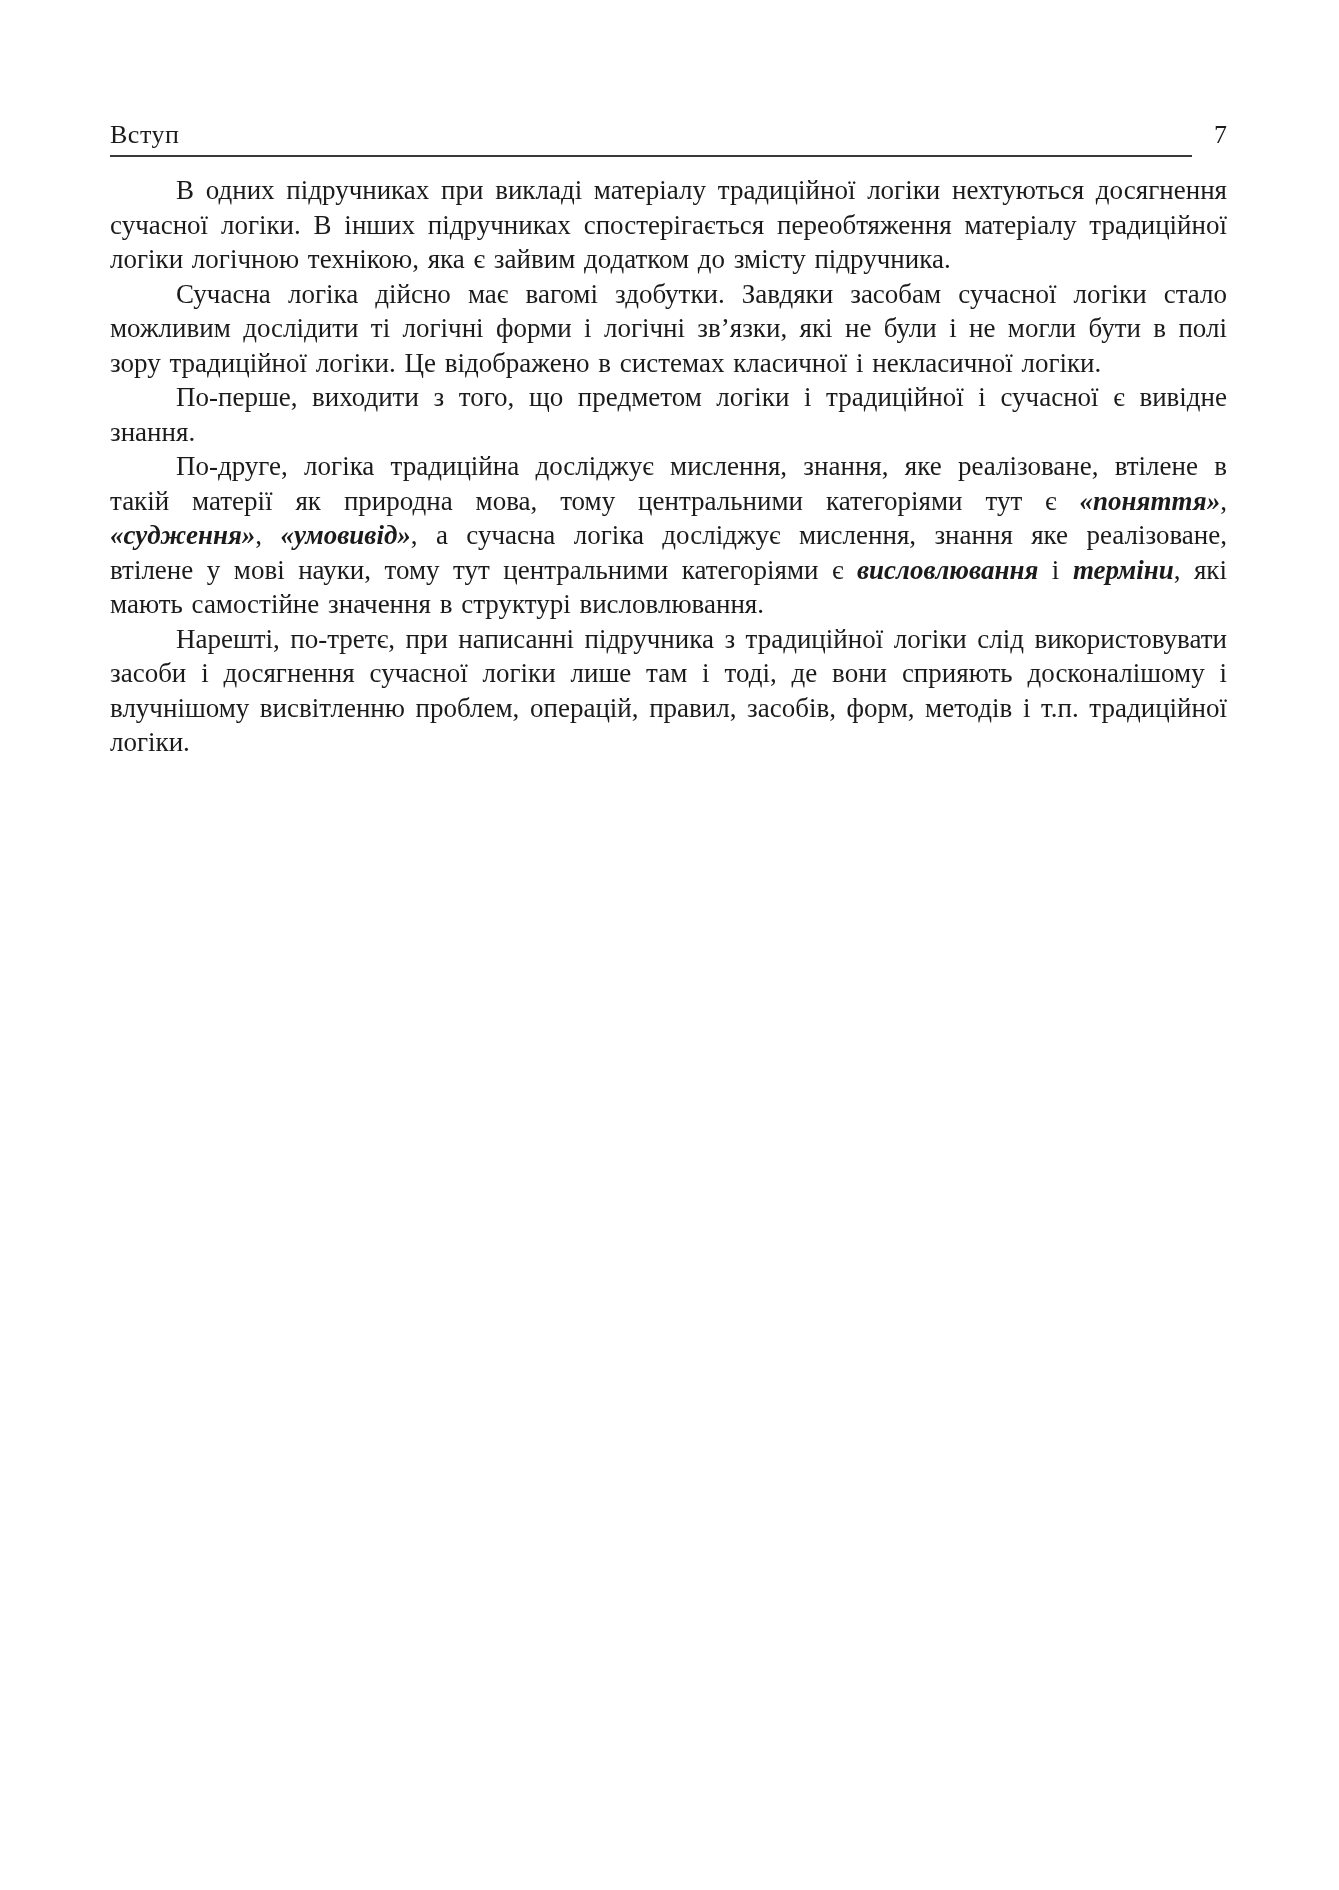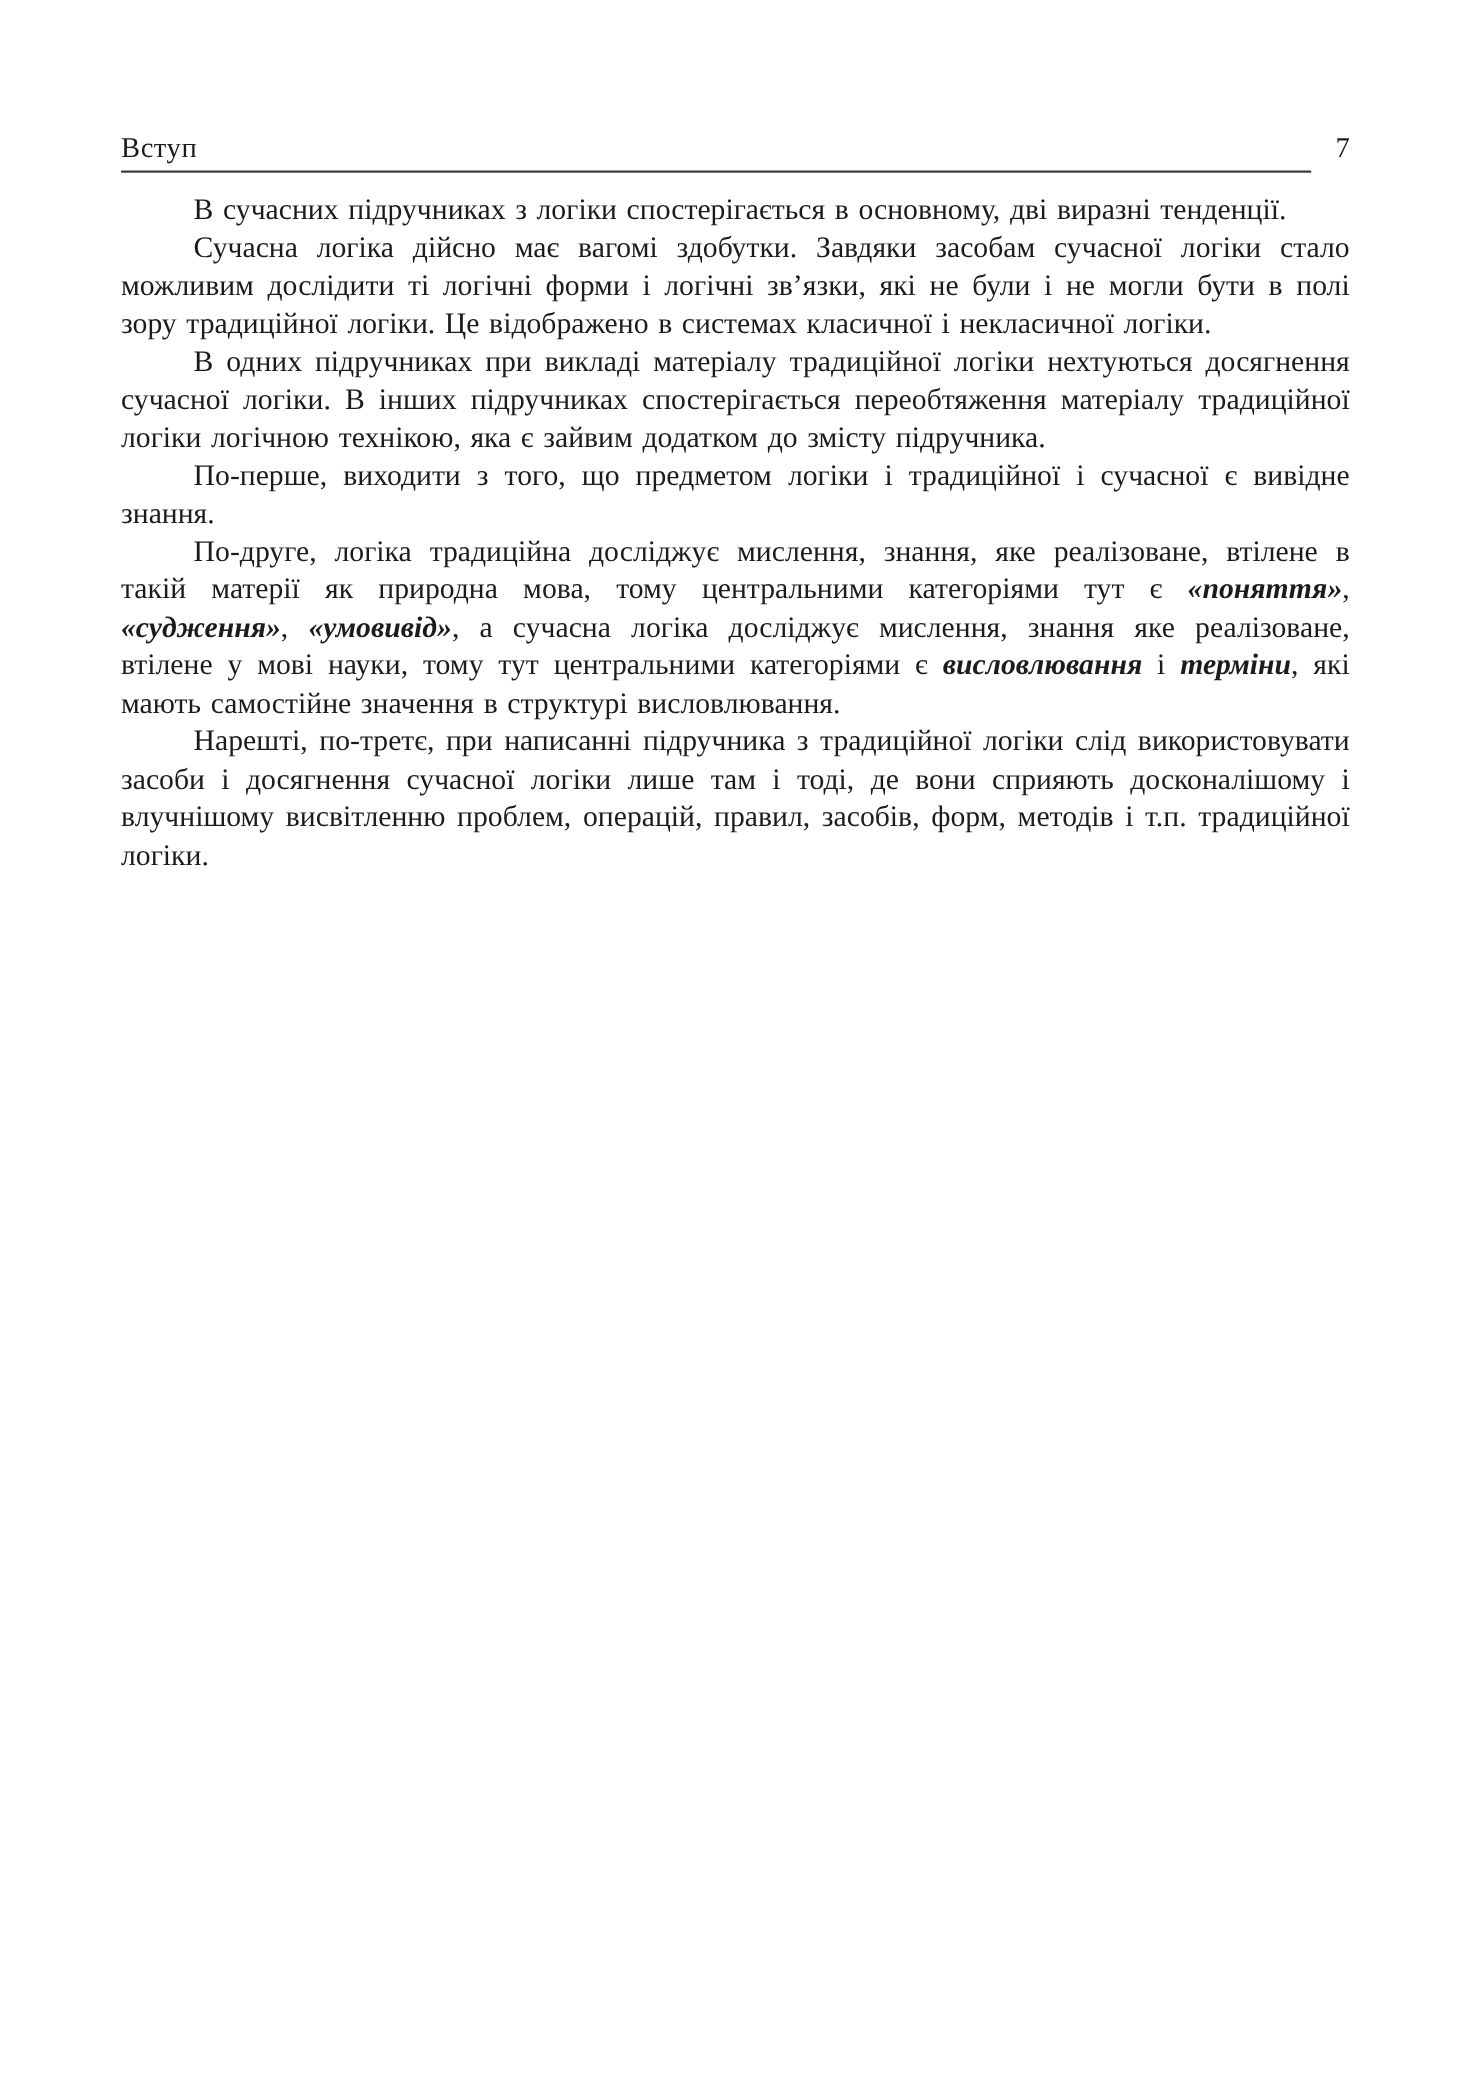--- a/index.html
+++ b/index.html
@@ -63,20 +63,19 @@
 
 <div class="page">
   <header class="page-header">
     <div class="header-rule-area">
       <span class="section-title">Вступ</span>
     </div>
     <span class="page-number">7</span>
   </header>
 
   <main class="body-text" id="body-text">
-      <p class="para"><span>В сучасних підручниках з логіки спостерігається в основному, дві виразні тенденції.</span></p>
+      <p class="para"><span>В одних підручниках при викладі матеріалу традиційної логіки нехтуються досягнення сучасної логіки. В інших підручниках спостерігається переобтяження матеріалу традиційної логіки логічною технікою, яка є зайвим додатком до змісту підручника.</span></p>
       <p class="para"><span>Сучасна логіка дійсно має вагомі здобутки. Завдяки засобам сучасної логіки стало можливим дослідити ті логічні форми і логічні зв’язки, які не були і не могли бути в полі зору традиційної логіки. Це відображено в системах класичної і некласичної логіки.</span></p>
-      <p class="para"><span>В одних підручниках при викладі матеріалу традиційної логіки нехтуються досягнення сучасної логіки. В інших підручниках спостерігається переобтяження матеріалу традиційної логіки логічною технікою, яка є зайвим додатком до змісту підручника.</span></p>
       <p class="para"><span>По-перше, виходити з того, що предметом логіки і традиційної і сучасної є вивідне знання.</span></p>
       <p class="para"><span>По-друге, логіка традиційна досліджує мислення, знання, яке реалізоване, втілене в такій матерії як природна мова, тому центральними категоріями тут є </span><span class="b i">«поняття»</span><span>, </span><span class="b i">«судження»</span><span>, </span><span class="b i">«умовивід»</span><span>, а сучасна логіка досліджує мислення, знання яке реалізоване, втілене у мові науки, тому тут центральними категоріями є </span><span class="b i">висловлювання</span><span> і </span><span class="b i">терміни</span><span>, які мають самостійне значення в структурі висловлювання.</span></p>
       <p class="para"><span>Нарешті, по-третє, при написанні підручника з традиційної логіки слід використовувати засоби і досягнення сучасної логіки лише там і тоді, де вони сприяють досконалішому і влучнішому висвітленню проблем, операцій, правил, засобів, форм, методів і т.п. традиційної логіки.</span></p>
     </main>
 </div>
 
 </body></html>

